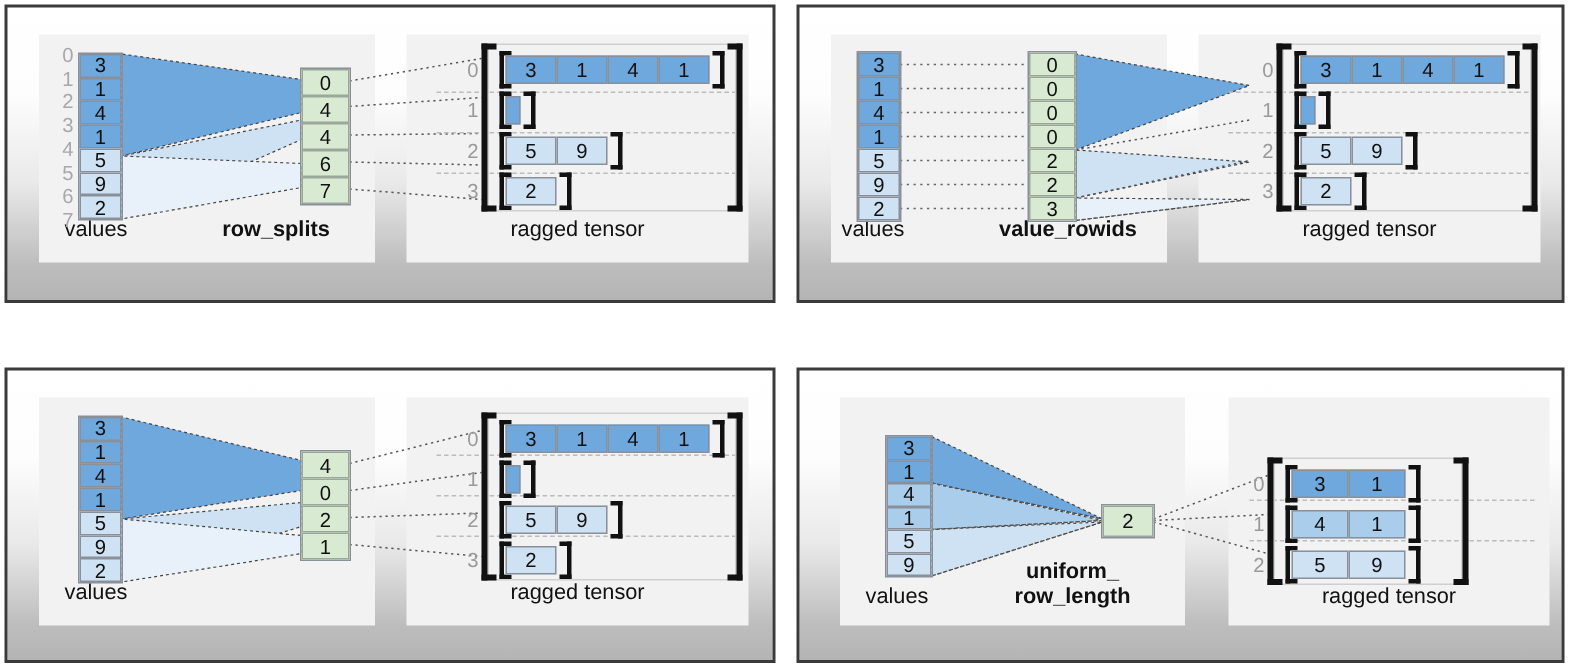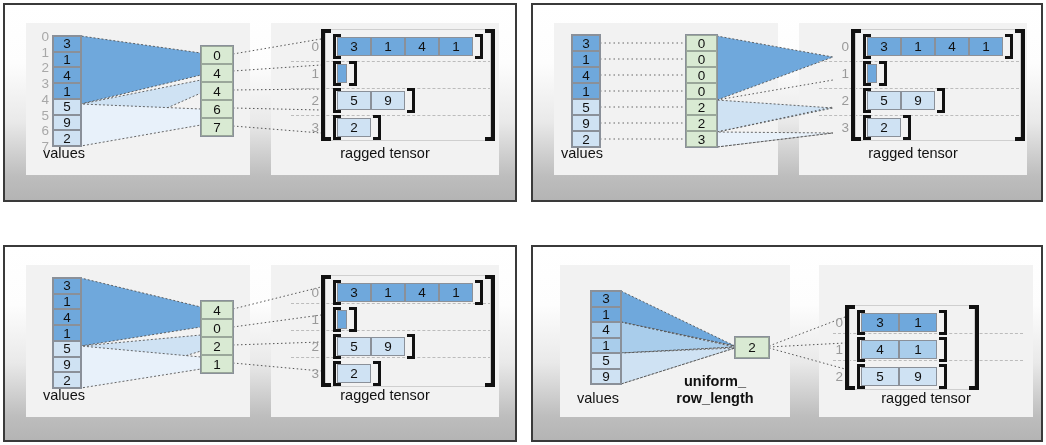--- a/index.html
+++ b/index.html
@@ -49,20 +49,21 @@
 </style>
 </head>
 <body>
 
 <div class="grid">
 
   <div class="panel" id="panel-1">
 
     <div class="subpanel" style="left:21px;top:18px;width:224px;height:152px;">
       <div class="sp-label" style="top:122px;left:-22px;width:120px;">values</div>
+      <div class="sp-label bold" style="top:122px;left:88px;width:140px;">row_splits</div>
     </div>
 
     <div class="subpanel" style="left:266px;top:18px;width:228px;height:152px;">
       <div class="sp-label" style="top:122px;">ragged tensor</div>
     </div>
 
     <svg class="ovl" width="514" height="199">
 
       <polygon points="76,31 76,99 196,70 196,48" fill="#6fa8dc" stroke="#444" stroke-width="0.8" stroke-dasharray="2,2"></polygon>
       <polygon points="76,99 76,141 196,88 196,75" fill="#cfe2f3" stroke="#444" stroke-width="0.8" stroke-dasharray="2,2"></polygon>
@@ -126,20 +127,21 @@
       <div class="ridx" style="left:300px;top:115px;">3</div>
       <div style="position:absolute;left:328px;top:110px;width:8px;height:25px;border:3px solid #111;border-right:none;box-sizing:border-box;"></div>
       <div style="position:absolute;left:368px;top:110px;width:8px;height:25px;border:3px solid #111;border-left:none;box-sizing:border-box;"></div>
       <div class="cell c-light" style="left:332px;top:113px;width:34px;height:19px;">2</div>
     </div>
 
   <div class="panel" id="panel-2">
 
     <div class="subpanel" style="left:21px;top:18px;width:224px;height:152px;">
       <div class="sp-label" style="top:122px;left:-32px;width:120px;">values</div>
+      <div class="sp-label bold" style="top:122px;left:78px;width:160px;">value_rowids</div>
     </div>
 
     <div class="subpanel" style="left:266px;top:18px;width:228px;height:152px;">
       <div class="sp-label" style="top:122px;">ragged tensor</div>
     </div>
 
     <svg class="ovl" width="512" height="199">
 
       <g stroke="#666" stroke-width="1" stroke-dasharray="1.5,3" fill="none">
         <line x1="67" y1="38" x2="153" y2="38"></line>

